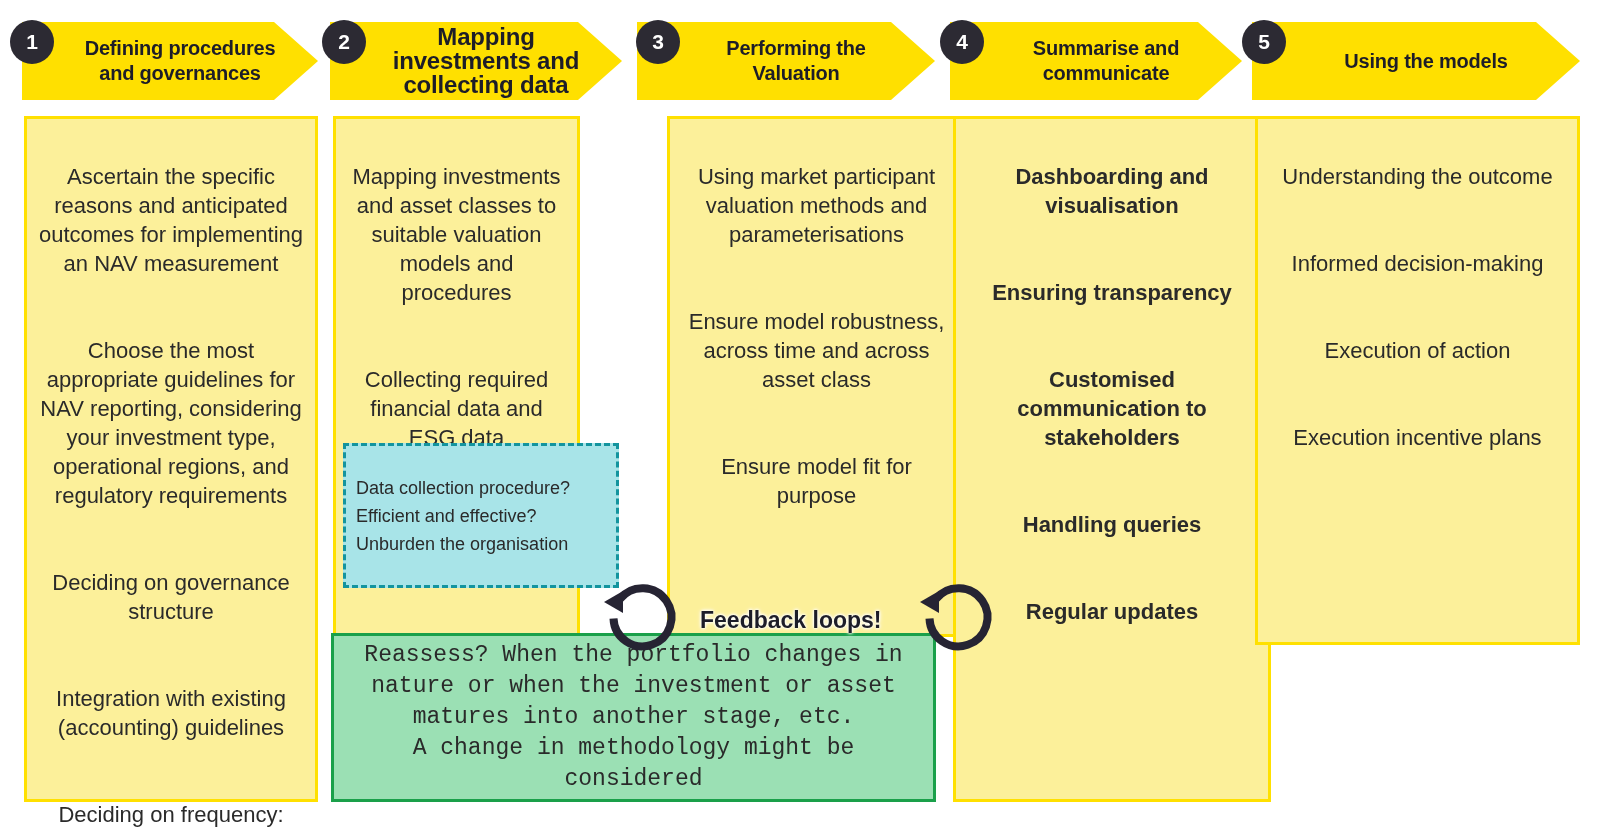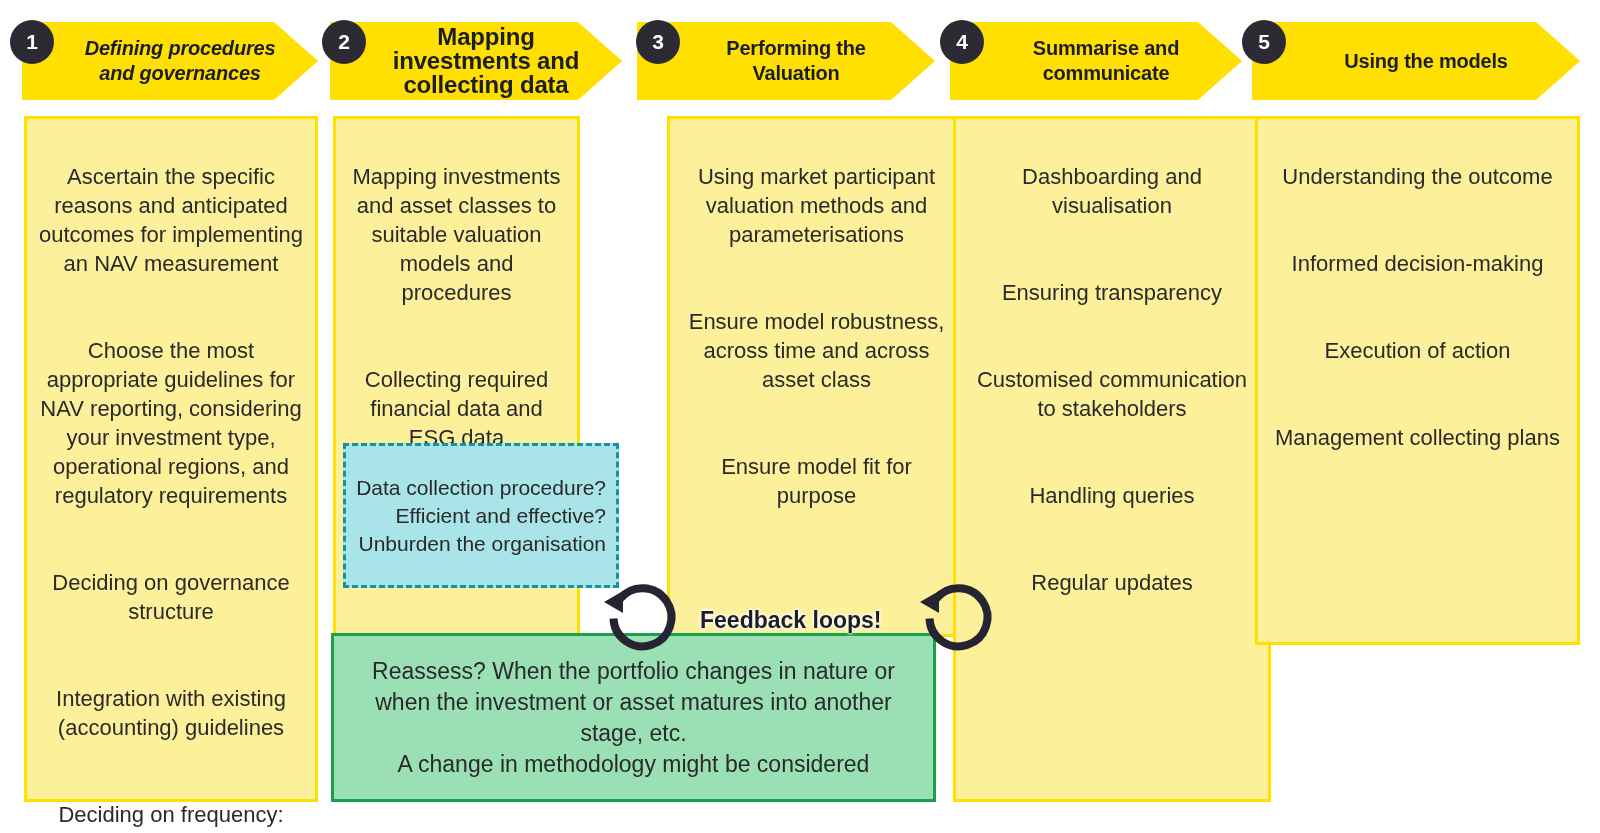--- a/index.html
+++ b/index.html
@@ -61,31 +61,32 @@
   .cyanbox{
     position:absolute;
     background:#A8E4E8;
     border:3px dashed #13949e;
     box-sizing:border-box;
     display:flex;align-items:center;justify-content:center;
     padding:8px 10px;
     z-index:4;
   }
   .cyanbox .cyantext{
-    color:#2a2a2a;font-size:21px;line-height:28px;text-align:right;
+    color:#2a2a2a;font-size:18px;line-height:28px;text-align:left;
   }
 
   
   .greenbox{
     position:absolute;
     background:#9BE0B4;
     border:3px solid #1aa04a;
     box-sizing:border-box;
     display:flex;align-items:center;justify-content:center;
     z-index:3;
+    font-family:Liberation Mono, monospace;
   }
   .greenbox .greentext{
     color:#2a2a2a;font-size:23px;line-height:31px;text-align:center;
     padding:0 16px;
   }
 
   
   .loop{position:absolute;z-index:8;}
   .fb-label{
     position:absolute;z-index:9;
@@ -93,21 +94,21 @@
     white-space:nowrap;
     text-shadow:0 0 3px #ffffff, 0 0 3px #ffffff, 0 0 5px #ffffff;
   }
 </style>
 </head>
 <body>
 
 <div id="stage">
 
   <div class="chev" style="left:22px;top:22px;width:296px;height:78px;
-              clip-path:polygon(0 0, 252px 0, 296px 39px, 252px 78px, 0 78px);font-style:italic;">
+              clip-path:polygon(0 0, 252px 0, 296px 39px, 252px 78px, 0 78px);">
     <span class="chev-label">Defining procedures
 and governances</span>
   </div>
   <div class="badge" style="left:10px;top:20px;">
     <span>1</span>
   </div>
   <div class="colbox" style="left:24px;top:116px;width:294px;height:686px;">
     <div class="coltext">
       <p>Ascertain the specific reasons and anticipated outcomes for implementing an NAV measurement</p>
       <p>Choose the most appropriate guidelines for NAV reporting, considering your investment type, operational regions, and regulatory requirements</p>
@@ -154,21 +155,21 @@
   </div>
 
   <div class="chev" style="left:950px;top:22px;width:292px;height:78px;
               clip-path:polygon(0 0, 248px 0, 292px 39px, 248px 78px, 0 78px);">
     <span class="chev-label">Summarise and
 communicate</span>
   </div>
   <div class="badge" style="left:940px;top:20px;">
     <span>4</span>
   </div>
-  <div class="colbox" style="left:953px;top:116px;width:318px;height:686px;">
+  <div class="colbox" style="left:953px;top:116px;width:318px;height:686px;font-weight:bold;">
     <div class="coltext">
       <p>Dashboarding and visualisation</p>
       <p>Ensuring transparency</p>
       <p>Customised communication to stakeholders</p>
       <p>Handling queries</p>
       <p>Regular updates</p>
     </div>
   </div>
 
   <div class="chev" style="left:1252px;top:22px;width:328px;height:78px;
@@ -176,21 +177,21 @@
     <span class="chev-label">Using the models</span>
   </div>
   <div class="badge" style="left:1242px;top:20px;">
     <span>5</span>
   </div>
   <div class="colbox" style="left:1255px;top:116px;width:325px;height:529px;">
     <div class="coltext">
       <p>Understanding the outcome</p>
       <p>Informed decision-making</p>
       <p>Execution of action</p>
-      <p>Management collecting plans</p>
+      <p>Execution incentive plans</p>
     </div>
   </div>
 
   <div class="greenbox" style="left:331px;top:633px;width:605px;height:169px;">
     <div class="greentext" style="white-space:pre-line;">Reassess? When the portfolio changes in nature or when the investment or asset matures into another stage, etc.
 A change in methodology might be considered</div>
   </div>
 
   <svg class="loop" style="left:596px;top:580px;" width="84" height="84" viewBox="0 0 84 84">
     <path d="M 24 19 A 29 29 0 1 1 17.5 38.5" fill="none" stroke="#262433" stroke-width="8" stroke-linecap="butt"></path>

